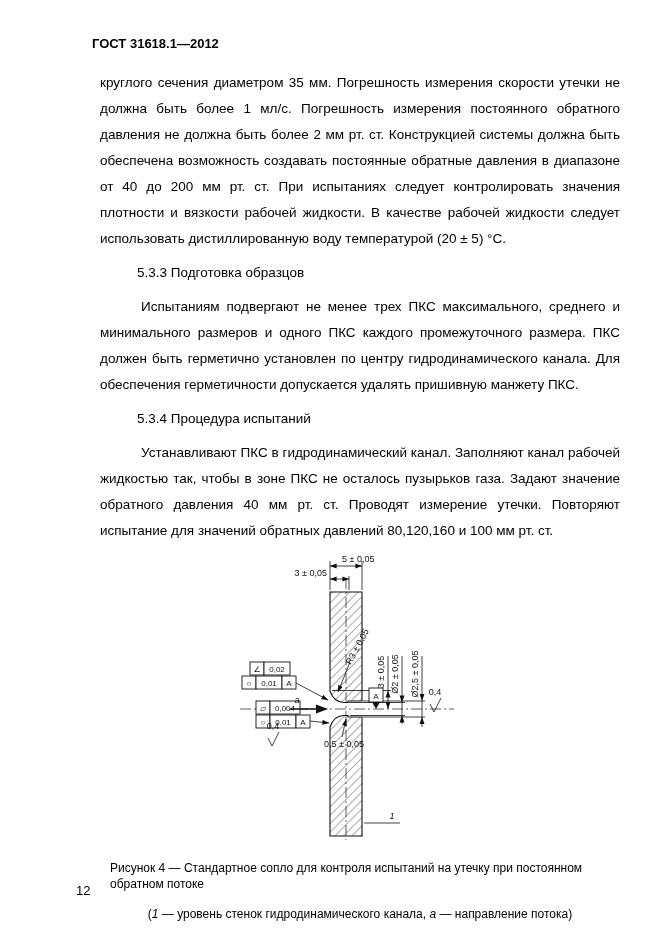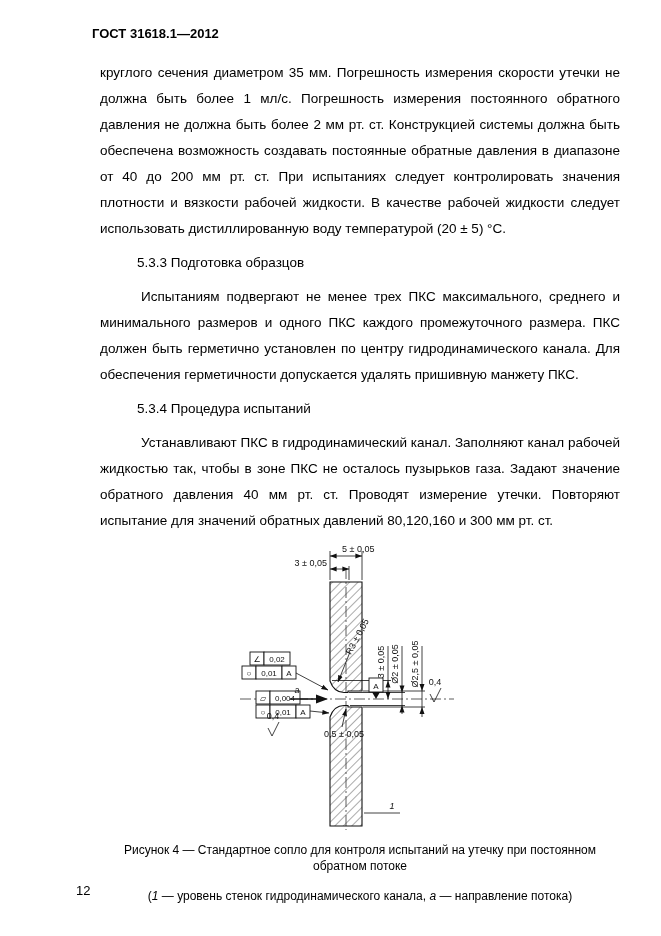--- a/index.html
+++ b/index.html
@@ -1,40 +1,40 @@
 <!DOCTYPE html>
 <html><head>
 <meta charset="utf-8">
 <style>
   html,body{margin:0;padding:0;background:#ffffff;}
   .page{
     position:relative;
     width:661px;height:936px;
     box-sizing:border-box;
-    padding:26px 33px 0 92px;
+    padding:36px 33px 0 92px;
     background:#fff;
     font-family:"Liberation Sans",sans-serif;
     color:#000;
     overflow:hidden;
   }
   .doc-header{
     font-size:13px;font-weight:bold;line-height:16px;margin-bottom:18px;
   }
   .para{
     font-size:13.5px;line-height:26px;text-align:justify;margin:8px;
   }
   .para.indent{text-indent:41px;}
   .heading{
     font-size:13.5px;line-height:26px;font-weight:normal;margin:4px;text-indent:41px;
   }
   .figure-wrap{margin-top:6px;text-align:right;}
   .figure-wrap svg{display:block;margin:0 auto;}
   .fig-caption{
-    font-size:12px;line-height:16px;text-align:center;
-    max-width:500px;margin:8px auto 0 auto;
+    font-size:12px;line-height:16px;
+    max-width:500px;margin:16px auto 0 auto;
   }
   .fig-note{
     font-size:12px;line-height:16px;text-align:center;margin-top:14px;
   }
   .it{font-style:italic;}
   .page-number{
     position:absolute;left:76px;bottom:38px;font-size:13px;
   }
   .thin{stroke:#111;stroke-width:0.8;fill:none;}
   .cl{stroke:#333;stroke-width:0.8;fill:none;stroke-dasharray:11 3 2 3;}
@@ -49,21 +49,21 @@
 
 <div class="page">
 
   <div class="doc-header">ГОСТ 31618.1—2012</div>
 
   <div class="body-text">
     <p class="para">круглого сечения диаметром 35 мм. Погрешность измерения скорости утечки не должна быть более 1 мл/с. Погрешность измерения постоянного обратного давления не должна быть более 2 мм рт. ст. Конструкцией системы должна быть обеспечена возможность создавать постоянные обратные давления в диапазоне от 40 до 200 мм рт. ст. При испытаниях следует контролировать значения плотности и вязкости рабочей жидкости. В качестве рабочей жидкости следует использовать дистиллированную воду температурой (20 ± 5) °С.</p>
     <p class="heading">5.3.3 Подготовка образцов</p>
     <p class="para indent">Испытаниям подвергают не менее трех ПКС максимального, среднего и минимального размеров и одного ПКС каждого промежуточного размера. ПКС должен быть герметично установлен по центру гидродинамического канала. Для обеспечения герметичности допускается удалять пришивную манжету ПКС.</p>
     <p class="heading">5.3.4 Процедура испытаний</p>
-    <p class="para indent">Устанавливают ПКС в гидродинамический канал. Заполняют канал рабочей жидкостью так, чтобы в зоне ПКС не осталось пузырьков газа. Задают значение обратного давления 40 мм рт. ст. Проводят измерение утечки. Повторяют испытание для значений обратных давлений 80,120,160 и 300 мм рт. ст.</p>
+    <p class="para indent">Устанавливают ПКС в гидродинамический канал. Заполняют канал рабочей жидкостью так, чтобы в зоне ПКС не осталось пузырьков газа. Задают значение обратного давления 40 мм рт. ст. Проводят измерение утечки. Повторяют испытание для значений обратных давлений 80,120,160 и 100 мм рт. ст.</p>
   </div>
 
   <div class="figure-wrap">
     <svg width="536" height="292" viewBox="0 0 536 292">
       <defs>
         <pattern id="hatch" patternUnits="userSpaceOnUse" width="6" height="6" patternTransform="rotate(45)">
           <line x1="0" y1="0" x2="0" y2="6" stroke="#444" stroke-width="0.9"></line>
         </pattern>
         <marker id="arr" viewBox="0 0 10 8" refX="9.5" refY="4" markerWidth="9" markerHeight="7" orient="auto-start-reverse">
           <path d="M0,0.5 L10,4 L0,7.5 Z" fill="#111"></path>

